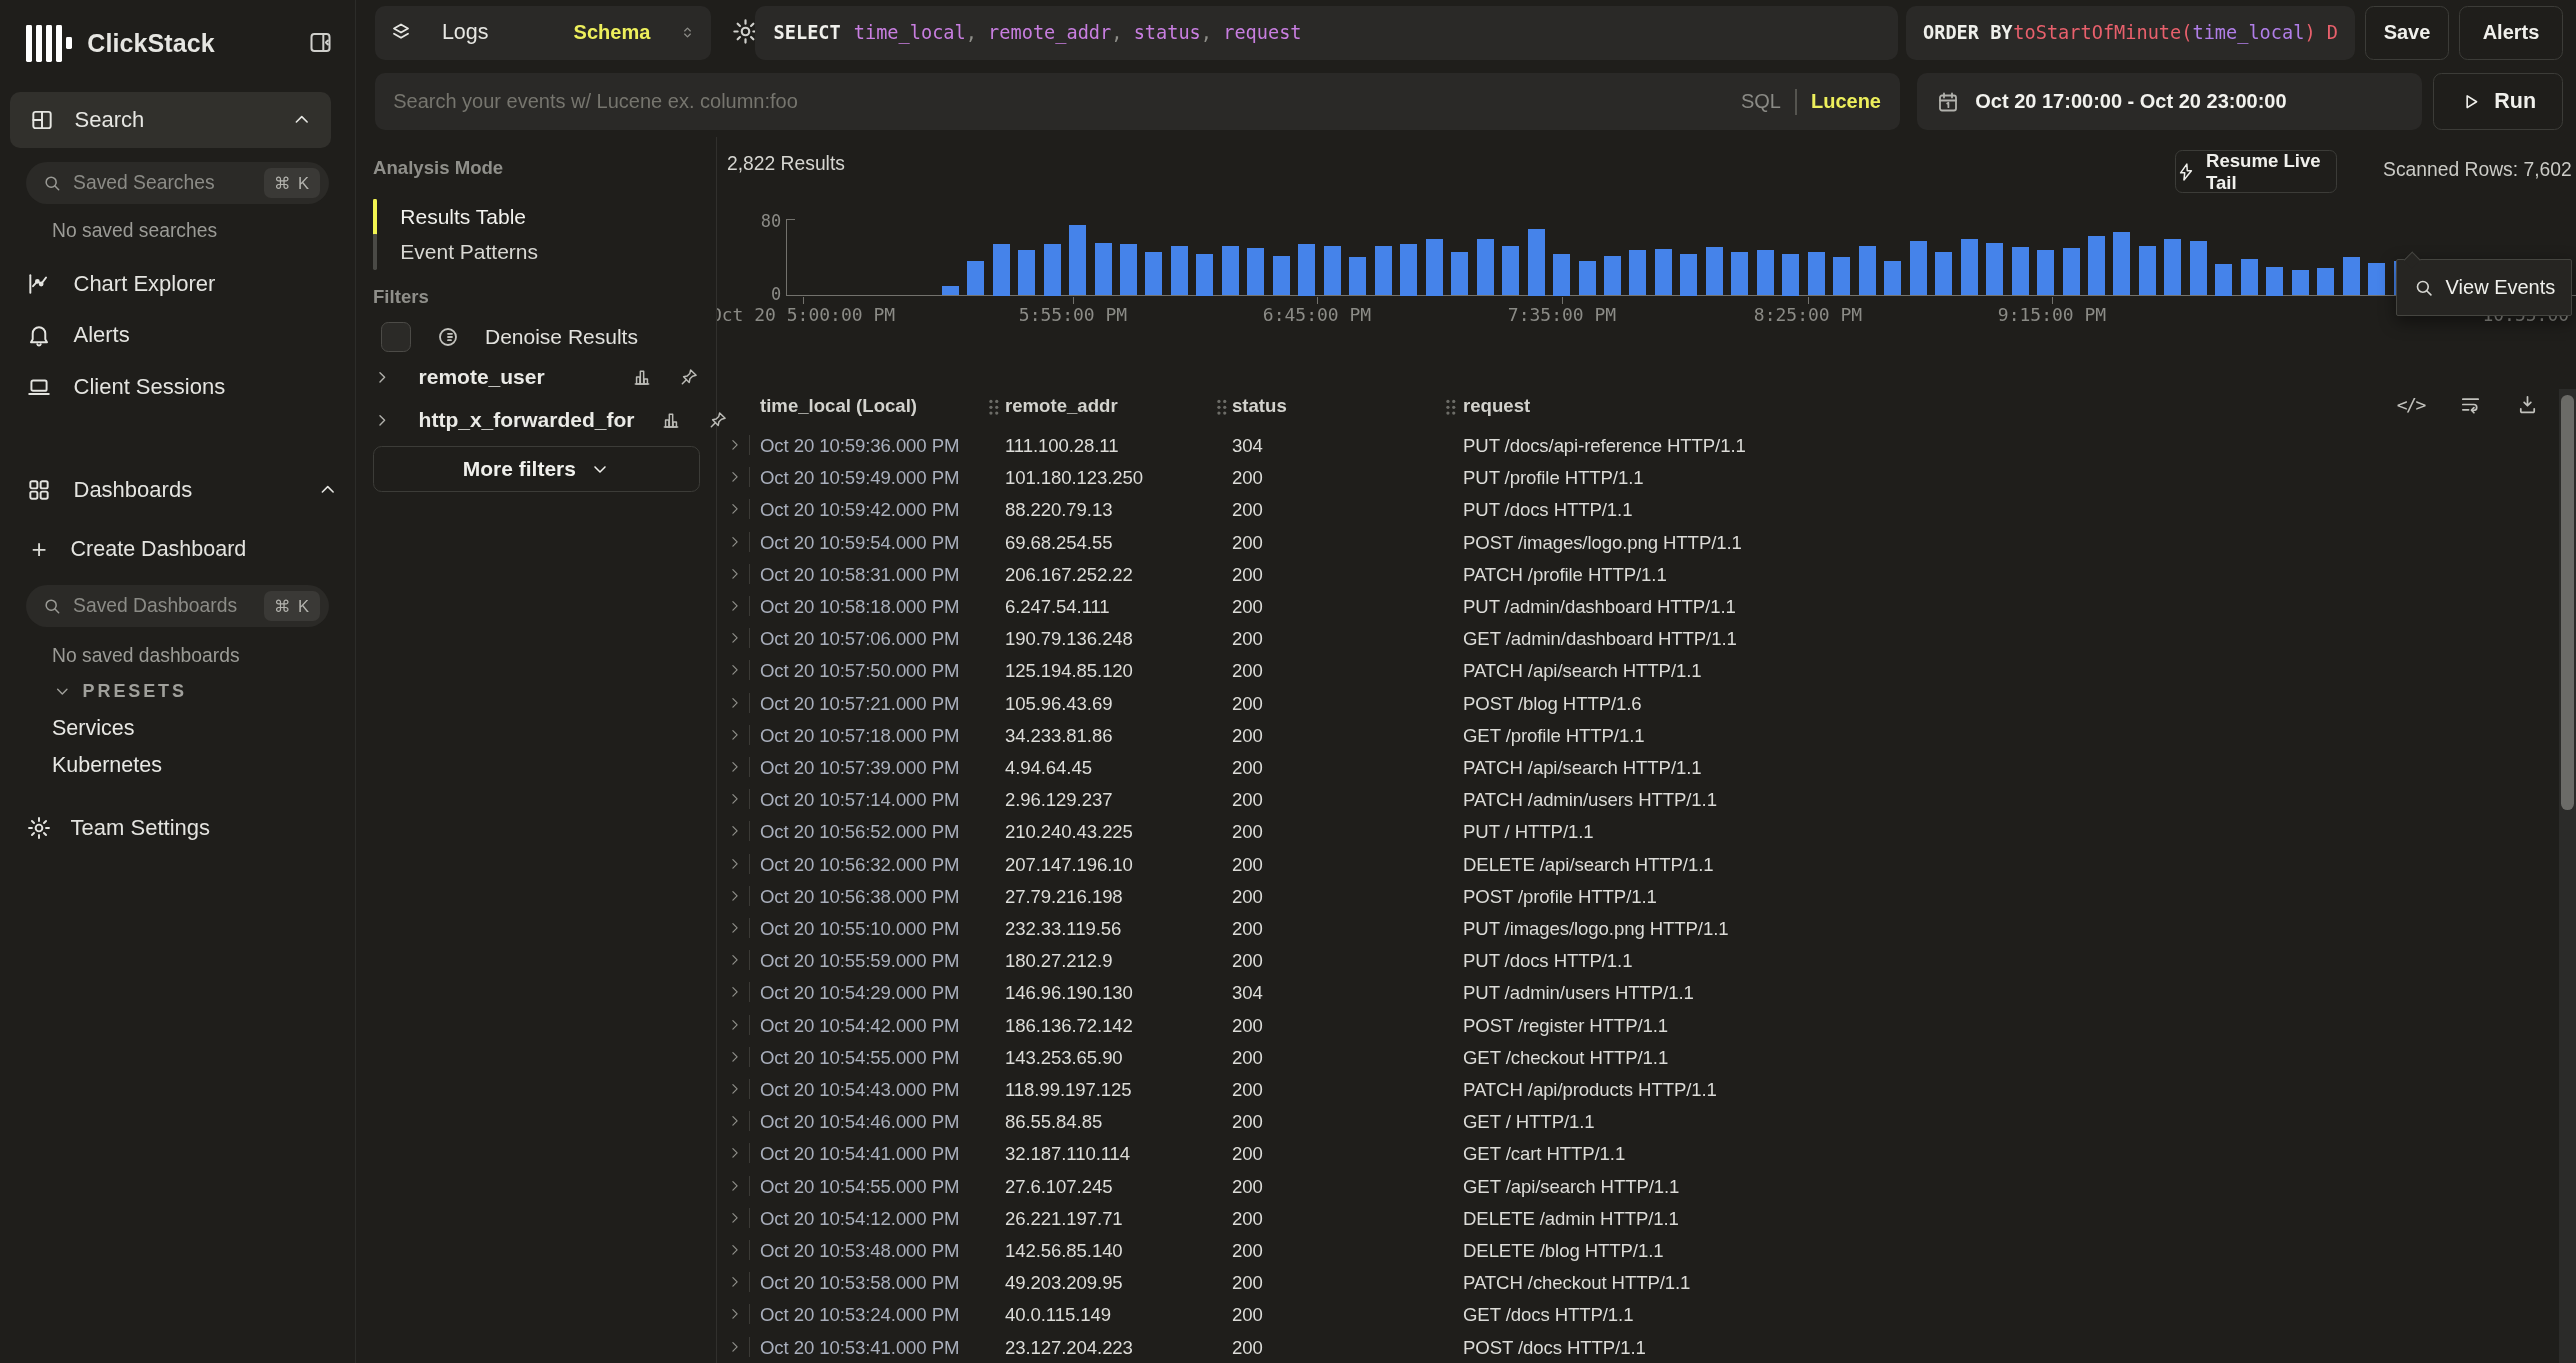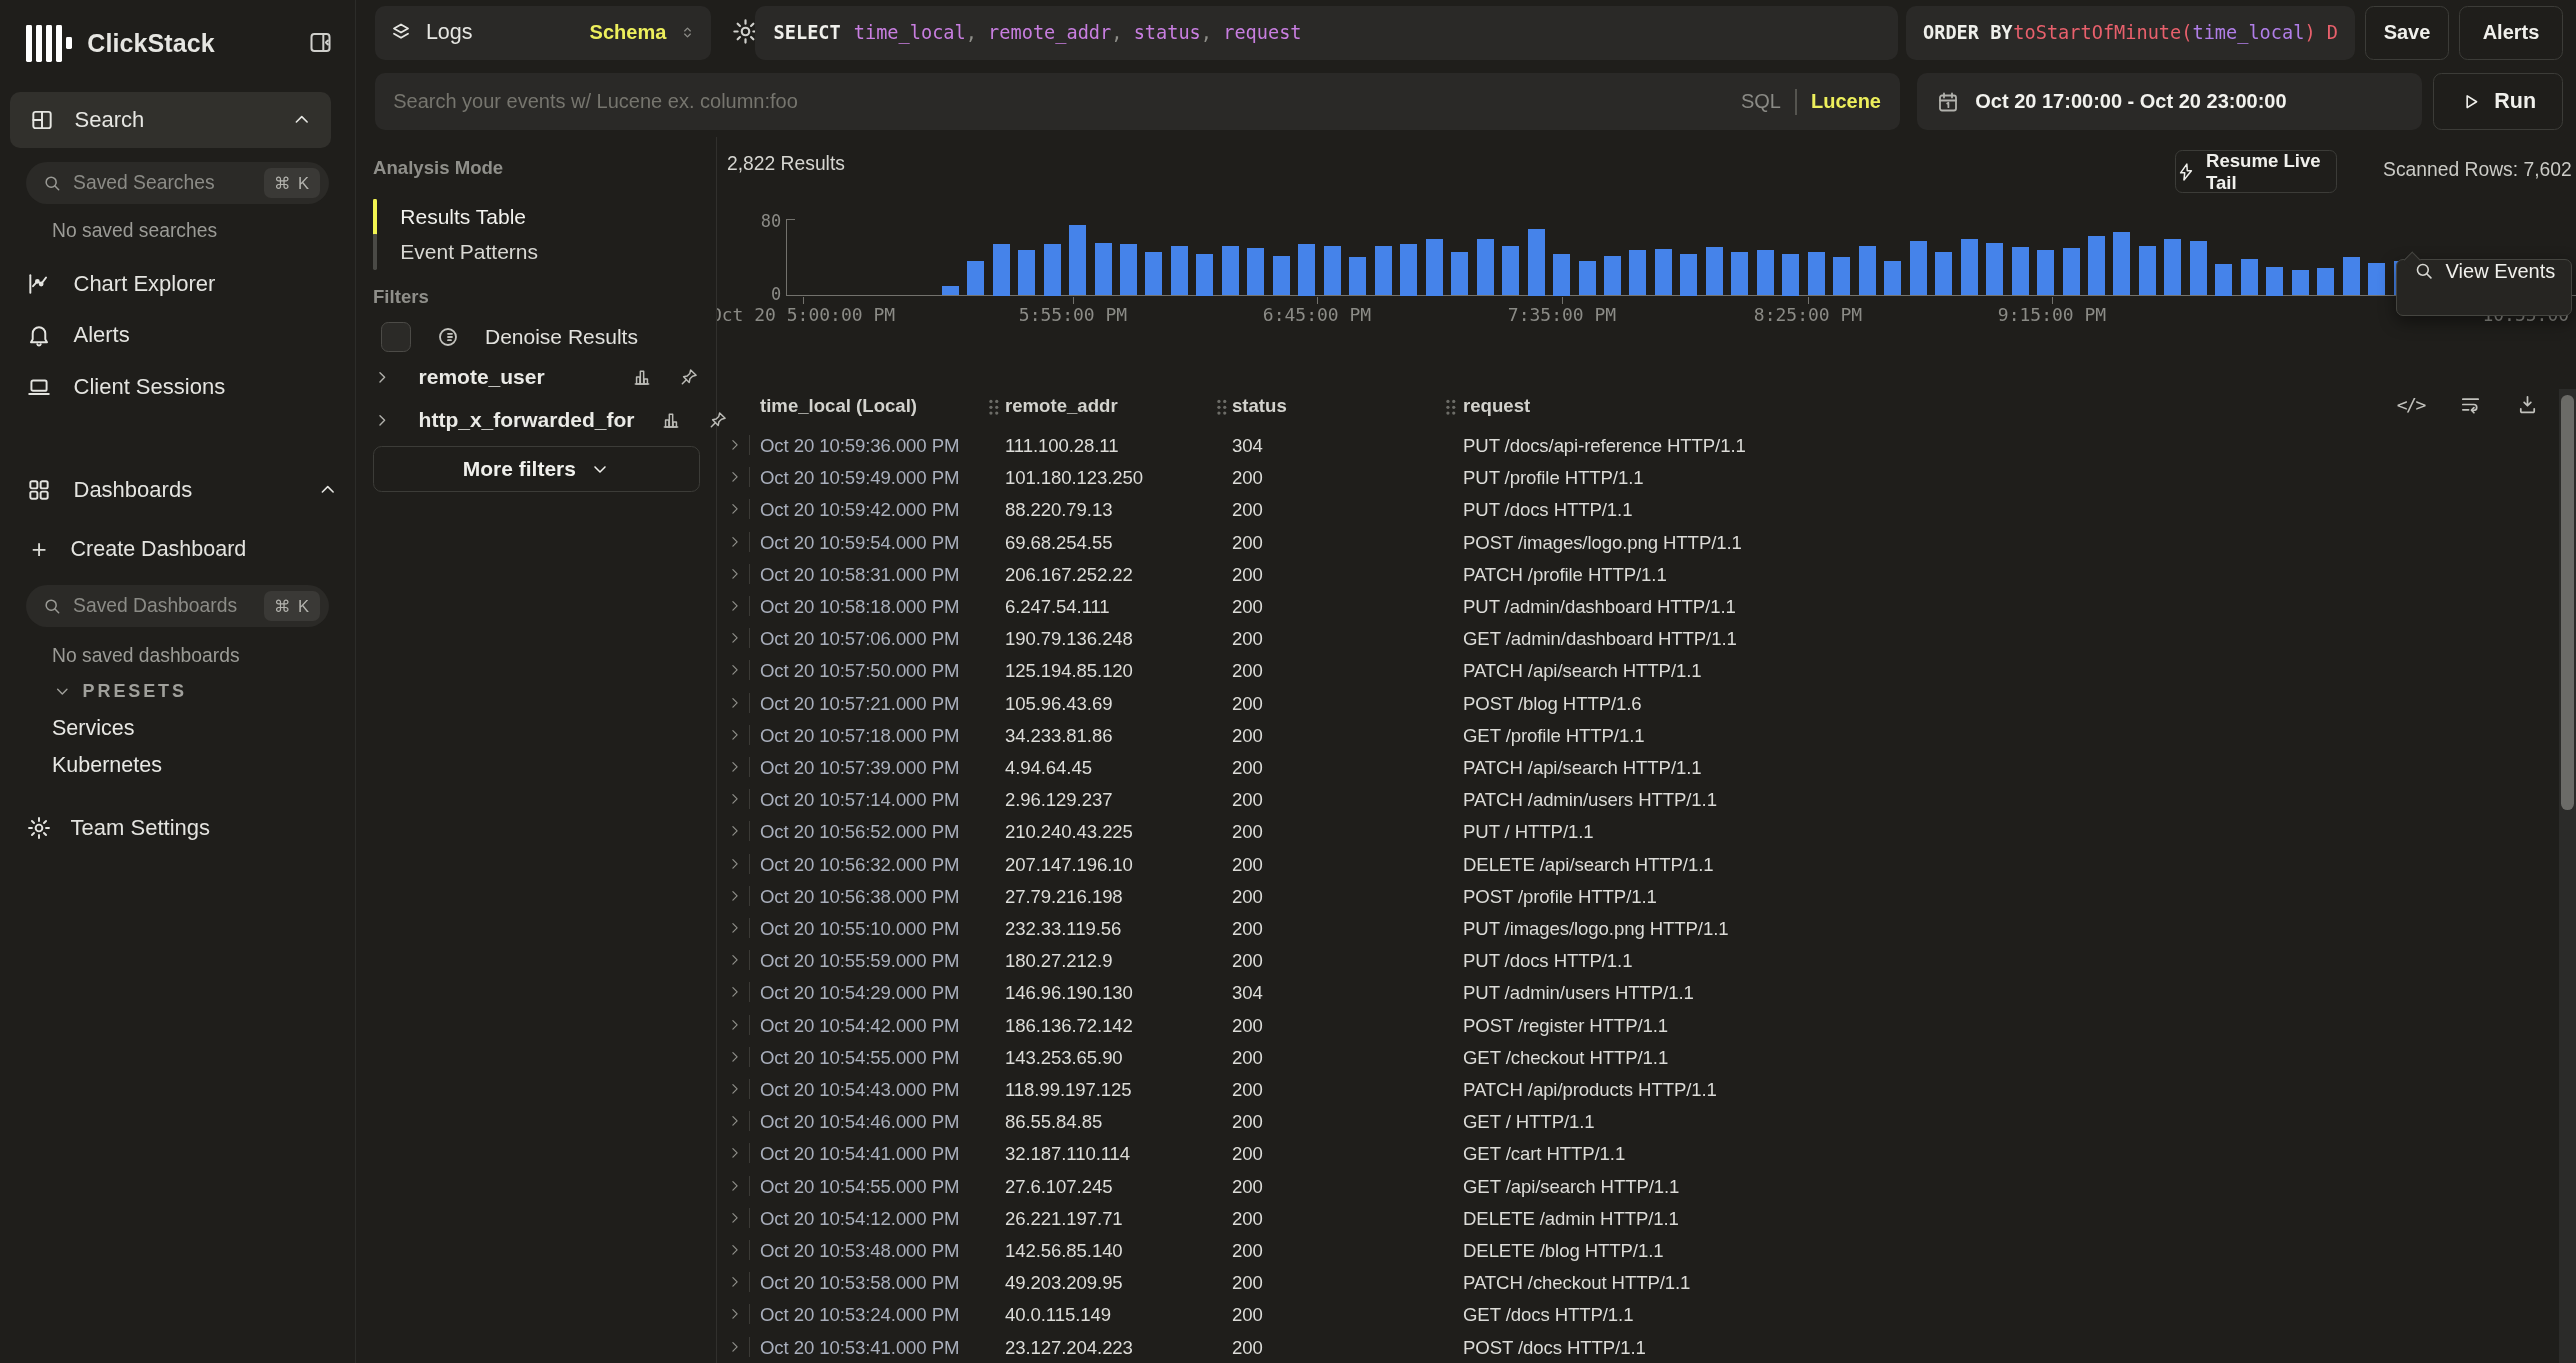--- a/index.html
+++ b/index.html
@@ -40,21 +40,21 @@
   .presets{position:absolute;left:53px;display:flex;align-items:center;gap:11px;color:#a0a09b;
     font-size:18px;font-weight:600;letter-spacing:2.9px}
   .preset-item{position:absolute;left:52px;font-size:21.5px;color:#e8e8e4}
 
   
   .work{flex:1;display:flex;flex-direction:column;min-width:0}
   .topbar{position:relative;height:137px;flex:none}
   .chip{position:absolute;background:var(--chip);border-radius:10px;display:flex;align-items:center}
   .btn{position:absolute;border:1.4px solid var(--border);border-radius:8.6px;background:transparent;
     display:flex;align-items:center;justify-content:center;font-size:20px;font-weight:600;color:#f0f0ec}
-  .src-chip{left:18.6px;top:5.7px;width:336px;height:54px;padding:0 14.3px;gap:13px;font-size:21.5px}
+  .src-chip{left:18.6px;top:5.7px;width:336px;height:54px;padding:0 14.3px;gap:29px;font-size:21.5px}
   .src-chip .grow{flex:1}
   .schema{color:var(--yellow);font-size:20px;font-weight:600}
   .gear-top{position:absolute;left:375px;top:17px;color:#d0d0cc}
   .select-chip{left:399px;top:5.7px;width:1143px;height:54px;padding:0 18.6px;font-size:18.6px;white-space:nowrap;overflow:hidden}
   .kw{font-weight:700;color:#efefeb}
   .sql-field{color:var(--purple)}
   .sql-comma{color:#8e8e89}
   .orderby-chip{left:1550px;top:5.7px;width:449px;height:54px;padding:0 17px;font-size:18.6px;white-space:nowrap;overflow:hidden}
   .ob-fn{color:var(--red)}
   .ob-arg{color:#b07ee8}
@@ -98,21 +98,21 @@
   .chart{position:absolute;left:0;top:0;width:100%;height:193px}
   .ylab{position:absolute;font-size:17px;color:#8b8b86;text-align:right;width:57px}
   .spine{position:absolute;left:69px;top:82px;width:1.4px;height:77px;background:#73726d}
   .spine-tick{position:absolute;left:69px;top:82px;width:8.6px;height:1.4px;background:#73726d}
   .baseline{position:absolute;left:69px;top:158px;right:0;height:1.4px;background:#73726d}
   .bar{position:absolute;background:var(--blue)}
   .xtick-mark{position:absolute;top:160px;width:1.4px;height:7.2px;background:#73726d}
   .xtick-label{position:absolute;top:167px;transform:translateX(-50%);font-size:18px;color:#8b8b86;white-space:nowrap}
 
   .tooltip{position:absolute;left:1679px;top:122px;width:176px;height:57px;background:#262522;
-    border:1.4px solid #454540;border-radius:7px;display:flex;align-items:flex-start;justify-content:center;
+    border:1.4px solid #454540;border-radius:2px;display:flex;align-items:center;justify-content:center;
     gap:11.4px;font-size:20px;color:#f0f0ec;z-index:6;box-shadow:0 5.7px 17px rgba(0,0,0,.45)}
   .tooltip::before{content:'';position:absolute;top:-6.4px;left:8.6px;width:11.4px;height:11.4px;background:#262522;
     border-left:1.4px solid #454540;border-top:1.4px solid #454540;transform:rotate(45deg)}
 
   .thead{position:absolute;left:0;top:252px;right:0;height:34px}
   .th{position:absolute;top:5.7px;font-size:18.6px;font-weight:600;color:#d2d2cd;white-space:nowrap}
   .handle{position:absolute;top:8.6px;color:#6d6d68}
   .thead-icons{position:absolute;top:4.3px;right:37px;display:flex;gap:34px;color:#c2c2bd;align-items:center}
   .code-ic{font-family:"DejaVu Sans Mono",monospace;font-size:18px;letter-spacing:-1.4px}
 

